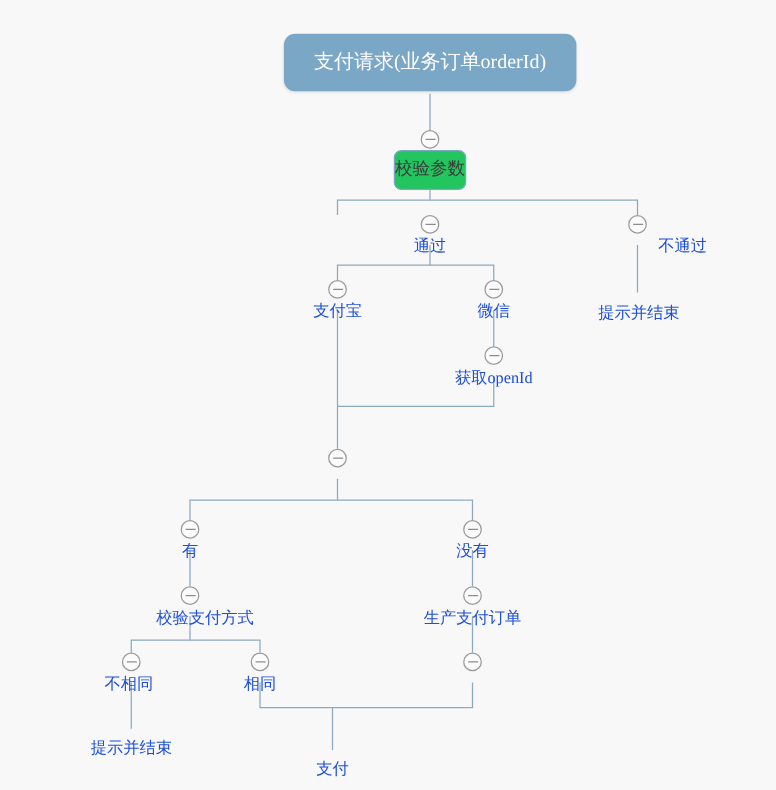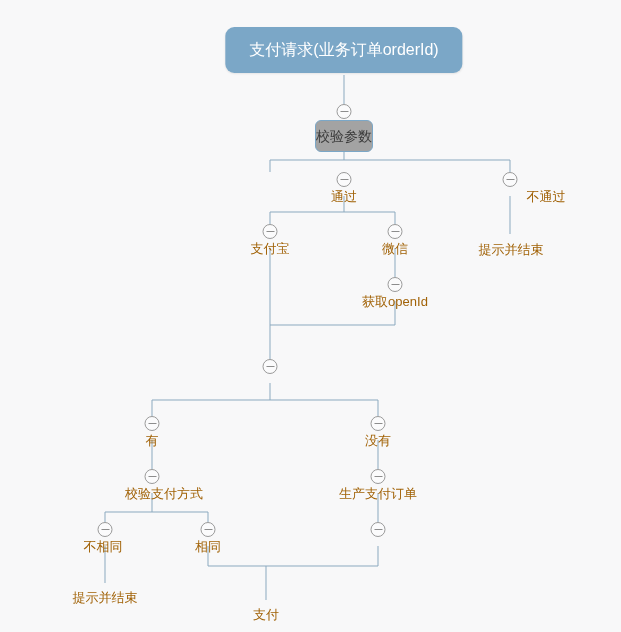--- a/index.html
+++ b/index.html
@@ -11,49 +11,50 @@
     width: 621px;
     height: 632px;
     overflow: hidden;
     font-family: "Liberation Sans", "DejaVu Sans", sans-serif;
   }
   #mindmap {
     position: relative;
     width: 498px;
     height: 632px;
     background: #f8f8f9;
+    font-family: Liberation Serif, serif;
   }
   svg.edges {
     position: absolute;
     left: 0;
     top: 0;
     width: 621px;
     height: 632px;
     pointer-events: none;
   }
   .node {
     position: absolute;
     white-space: nowrap;
     font-size: 13px;
-    color: #a16207;
+    color: #1d4ed8;
     line-height: 16px;
     transform: translateX(-50%);
     text-align: center;
   }
   .node-root {
     background: #7ba7c7;
     color: #ffffff;
     font-size: 16px;
     line-height: 20px;
     padding: 13px 24px;
     border-radius: 9px;
     box-shadow: 0 1px 2px rgba(0,0,0,0.08);
   }
   .node-boxed {
-    background: #a3a3a3;
+    background: #22c55e;
     border: 1px solid #7ba7c7;
     border-radius: 6px;
     padding: 6px 0;
     font-size: 14px;
     line-height: 18px;
     color: #3b3b3b;
   }
   .node-plain {
     padding: 0 2px;
   }

